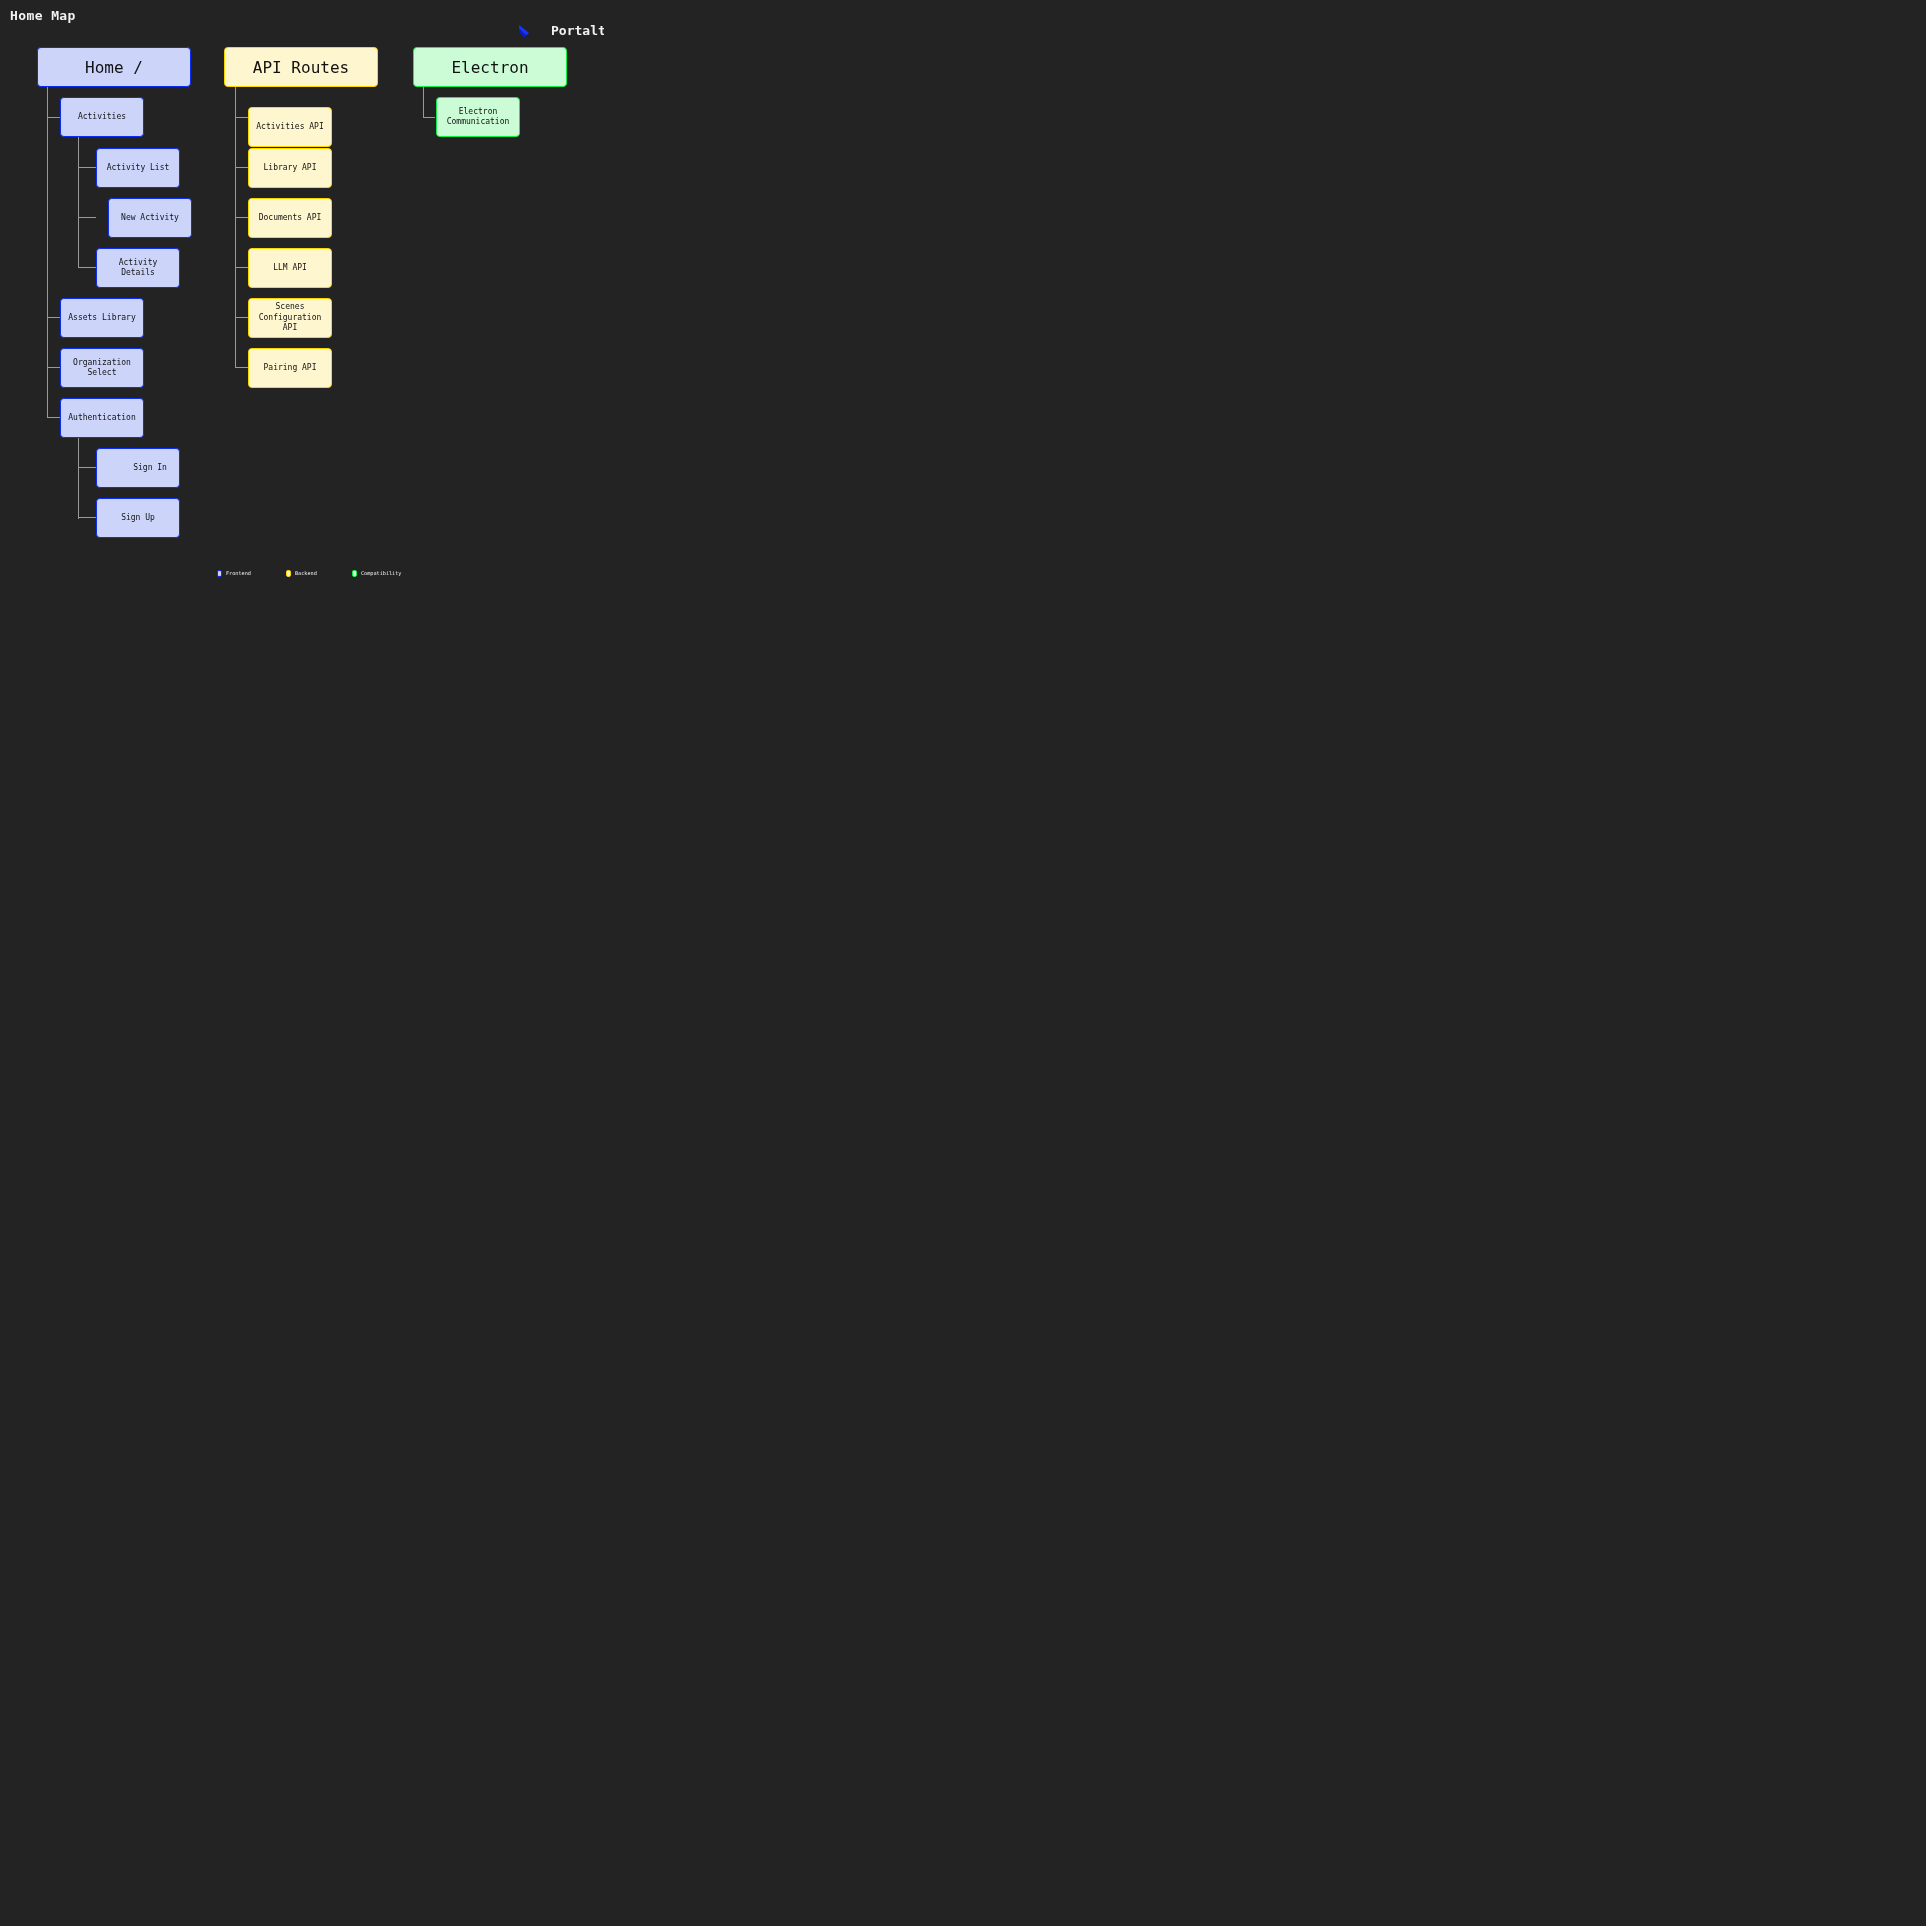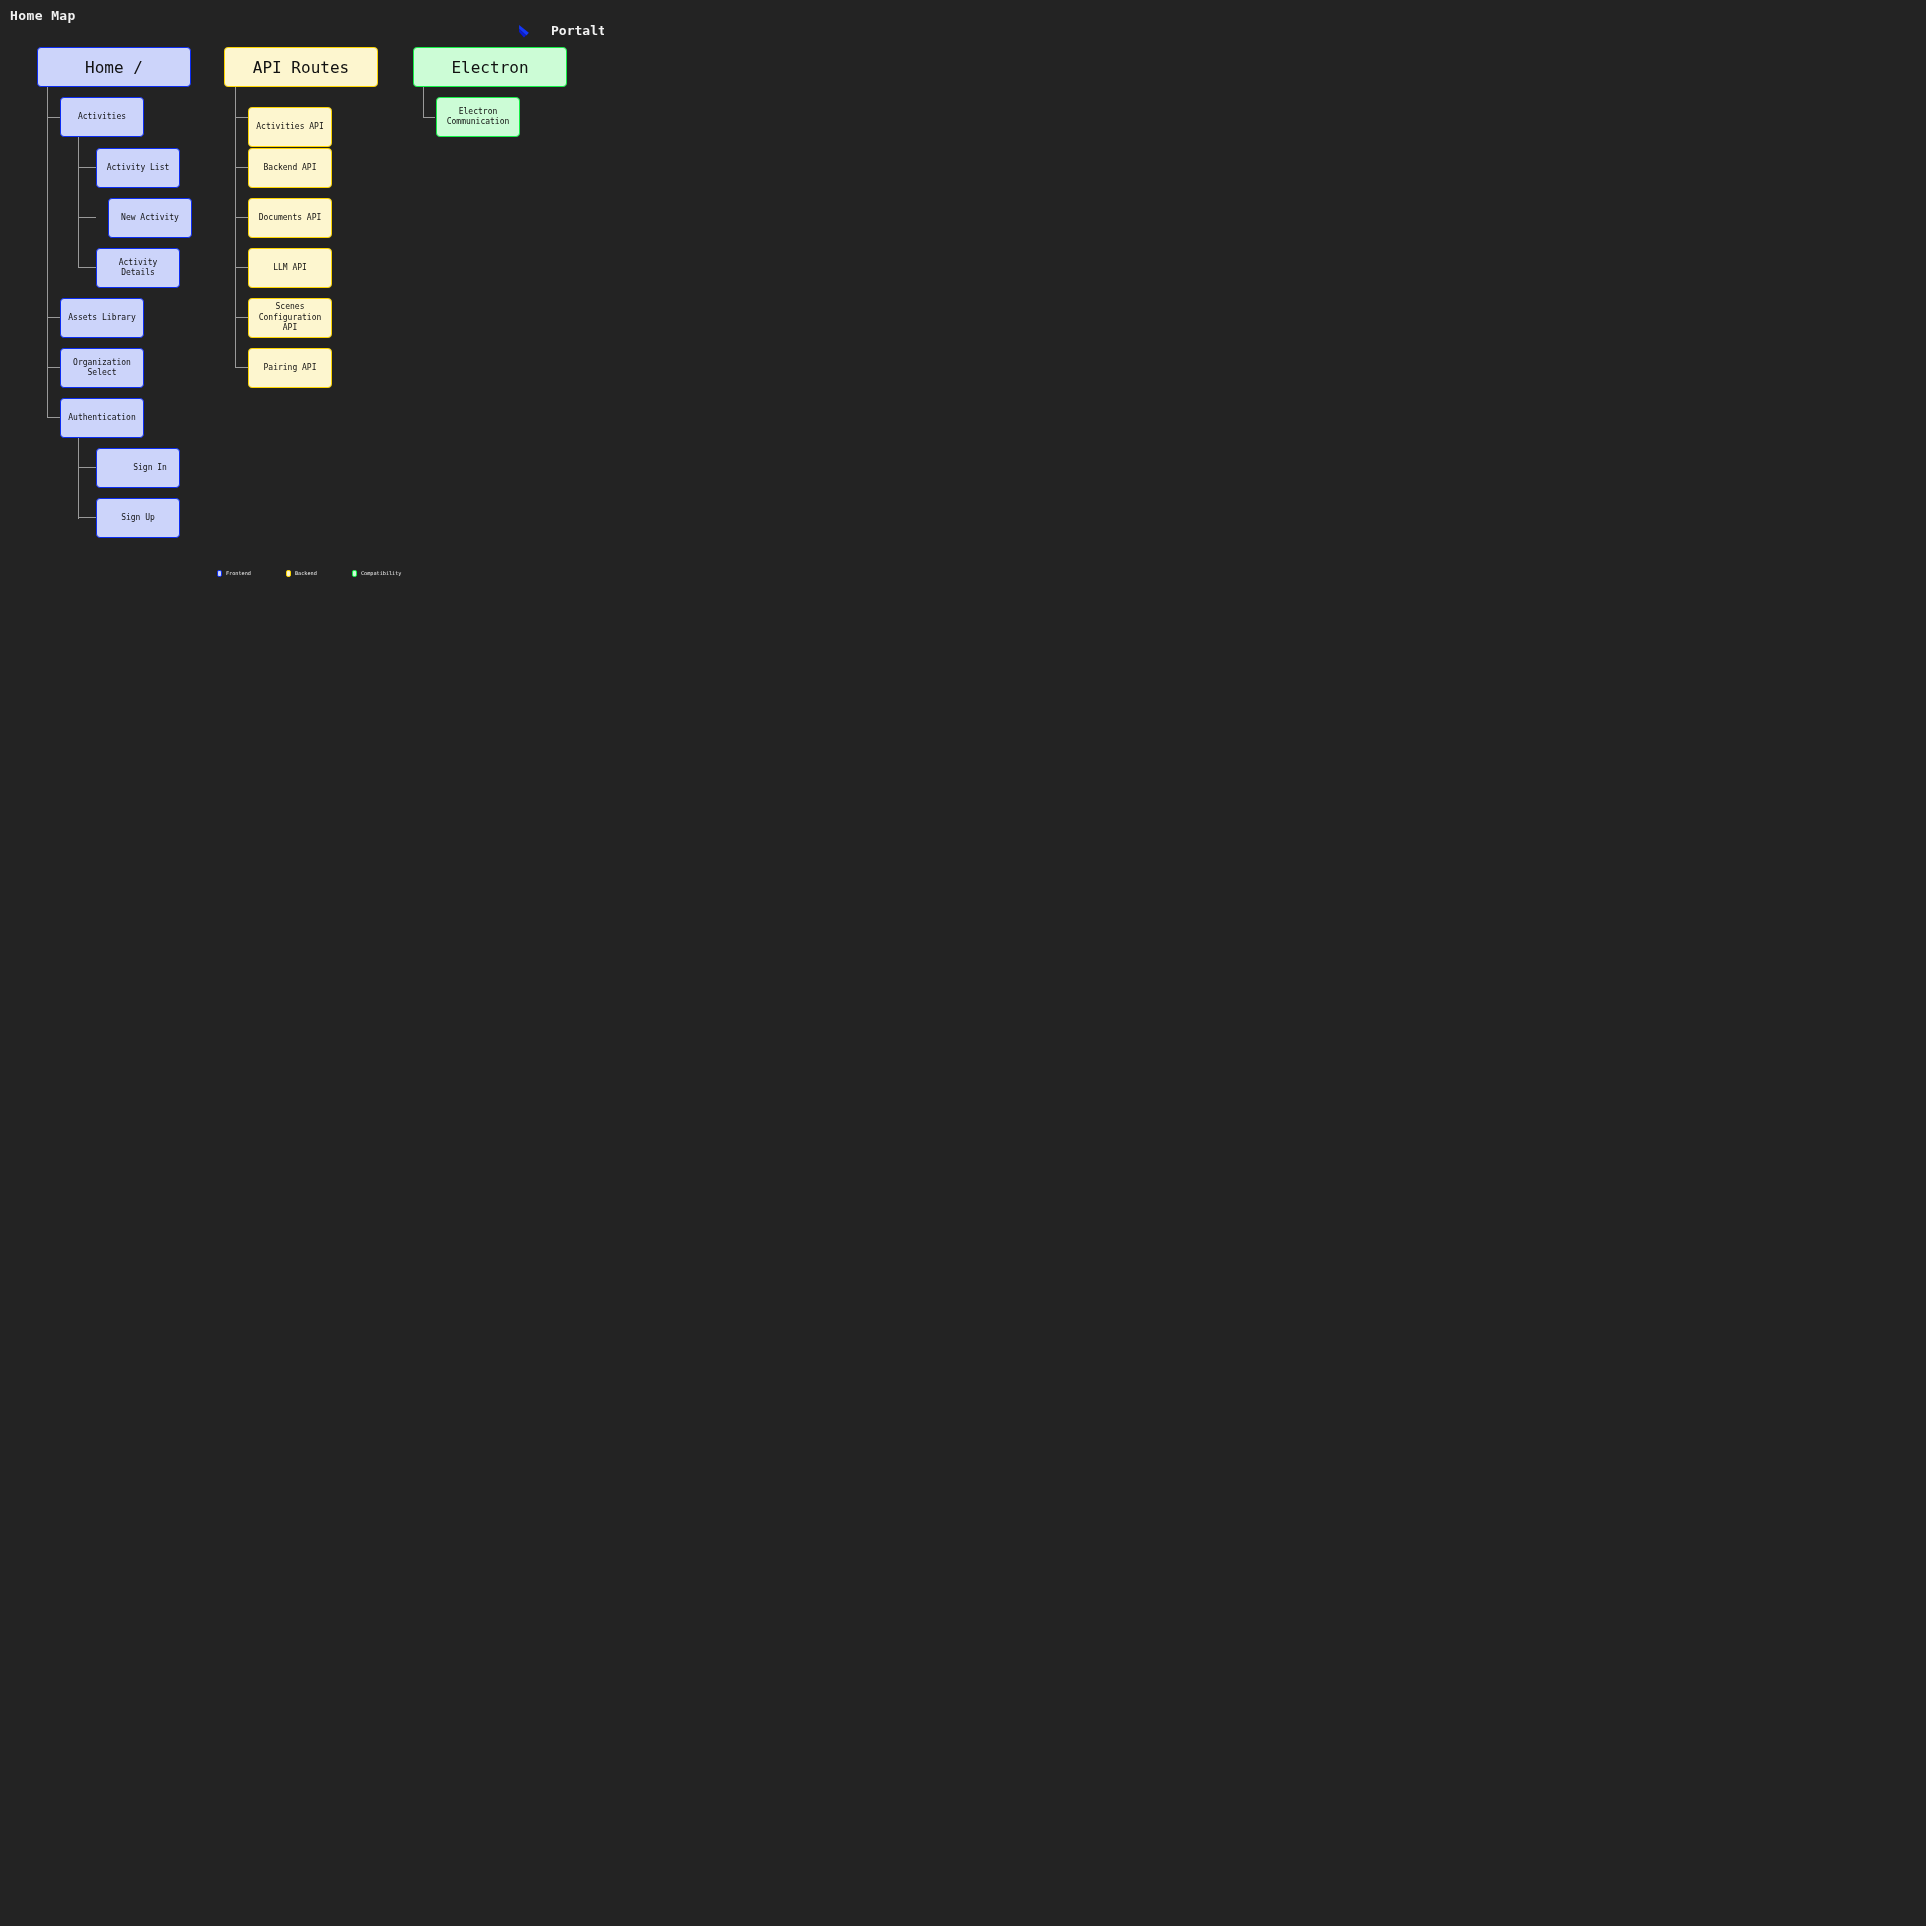--- a/index.html
+++ b/index.html
@@ -100,21 +100,21 @@
   <div class="node child frontend" style="left:108px;top:198px;width:84px;height:40px;">New Activity</div>
   <div class="node child frontend" style="left:96px;top:248px;width:84px;height:40px;">Activity Details</div>
   <div class="node child frontend" style="left:60px;top:298px;width:84px;height:40px;">Assets Library</div>
   <div class="node child frontend" style="left:60px;top:348px;width:84px;height:40px;">Organization Select</div>
   <div class="node child frontend" style="left:60px;top:398px;width:84px;height:40px;">Authentication</div>
   <div class="node child frontend" style="left:96px;top:448px;width:84px;height:40px;padding-left:28px;">Sign In</div>
   <div class="node child frontend" style="left:96px;top:498px;width:84px;height:40px;">Sign Up</div>
 
   <div class="node root backend" style="left:224px;top:47px;width:154px;height:40px;">API Routes</div>
   <div class="node child backend" style="left:248px;top:107px;width:84px;height:40px;">Activities API</div>
-  <div class="node child backend" style="left:248px;top:148px;width:84px;height:40px;">Backend API</div>
+  <div class="node child backend" style="left:248px;top:148px;width:84px;height:40px;">Library API</div>
   <div class="node child backend" style="left:248px;top:198px;width:84px;height:40px;">Documents API</div>
   <div class="node child backend" style="left:248px;top:248px;width:84px;height:40px;">LLM API</div>
   <div class="node child backend" style="left:248px;top:298px;width:84px;height:40px;">Scenes Configuration API</div>
   <div class="node child backend" style="left:248px;top:348px;width:84px;height:40px;">Pairing API</div>
 
   <div class="node root compat" style="left:413px;top:47px;width:154px;height:40px;">Electron</div>
   <div class="node child compat" style="left:436px;top:97px;width:84px;height:40px;">Electron Communication</div>
 
   <div class="legend-item" style="left:217px;top:569px;">
     <span class="swatch frontend"></span>

